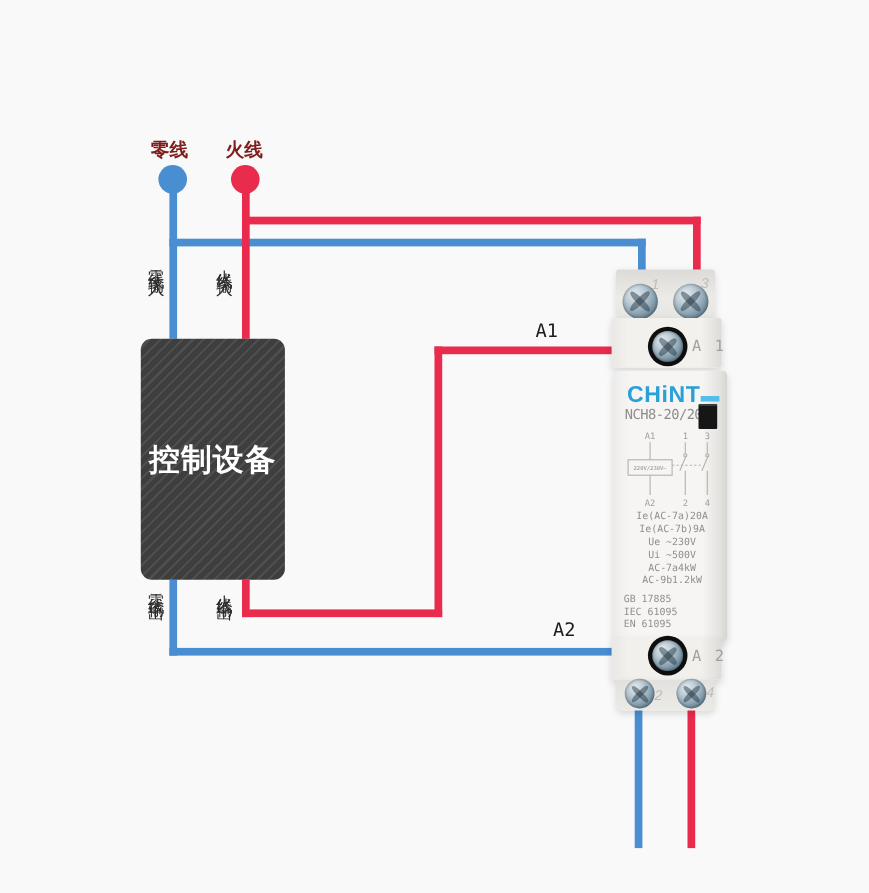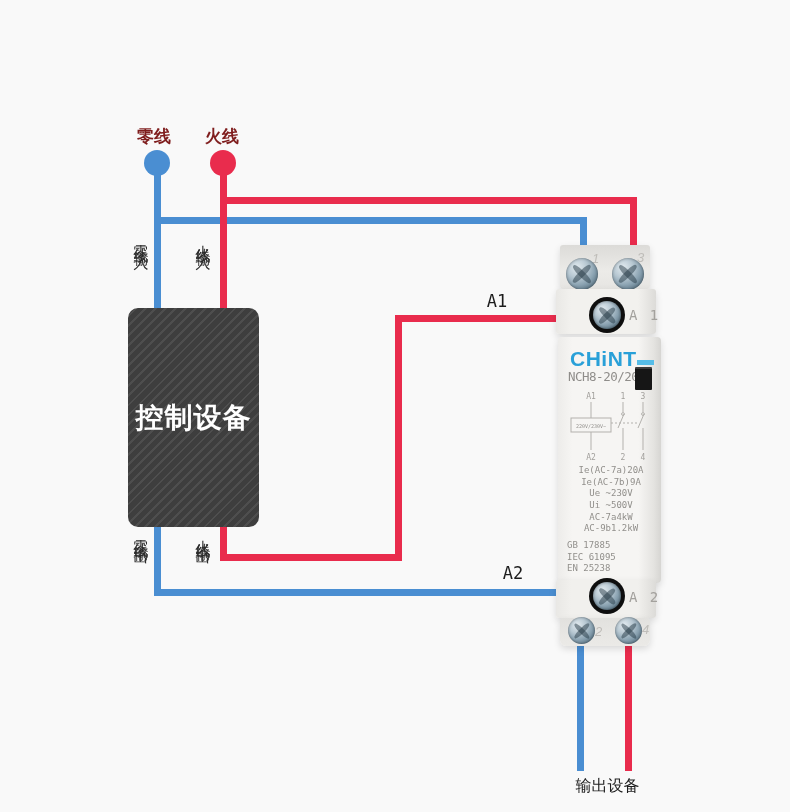--- a/index.html
+++ b/index.html
@@ -182,33 +182,32 @@
           </div>
         <div class="row">
             <span>AC-9b</span>
             <span>1.2kW</span>
           </div>
       </div>
 
       <div class="standards">
         <div>GB 17885</div>
         <div>IEC 61095</div>
-        <div>EN 25238</div>
+        <div>EN 61095</div>
       </div>
       <div class="ccc">CCC</div>
     </div>
 
     <div class="blk blk-a2"></div>
     <div class="screw-hole" style="left:37px;top:335px;width:36px;height:36px;">
       <div class="screw" style="width:28px;height:28px;"></div>
     </div>
     <div class="alabel" style="left:77px;top:346px;">A 2</div>
 
     <div class="blk blk-bot"></div>
     <div class="screw" style="left:16px;top:374px;width:27px;height:27px;"></div>
     <div class="screw" style="left:63px;top:374px;width:27px;height:27px;"></div>
     <div class="tlabel" style="left:43px;top:381px;">2</div>
     <div class="tlabel" style="left:90px;top:379px;">4</div>
   </div>
 
-  <div class="abs out-label" style="left:545px;top:776px;width:125px;text-align:center;">输出设备</div>
 
 </div>
 
 </body></html>

